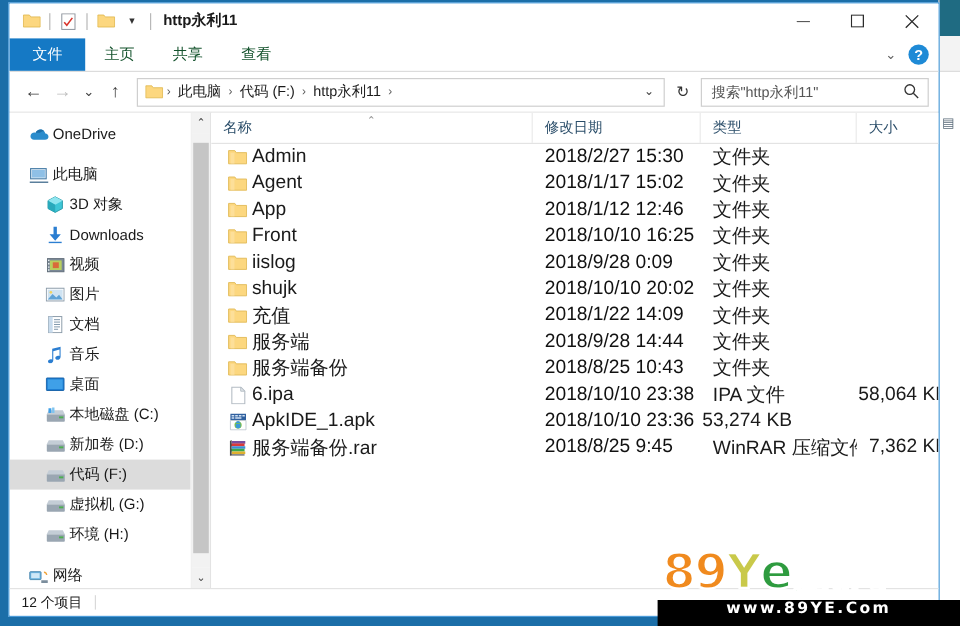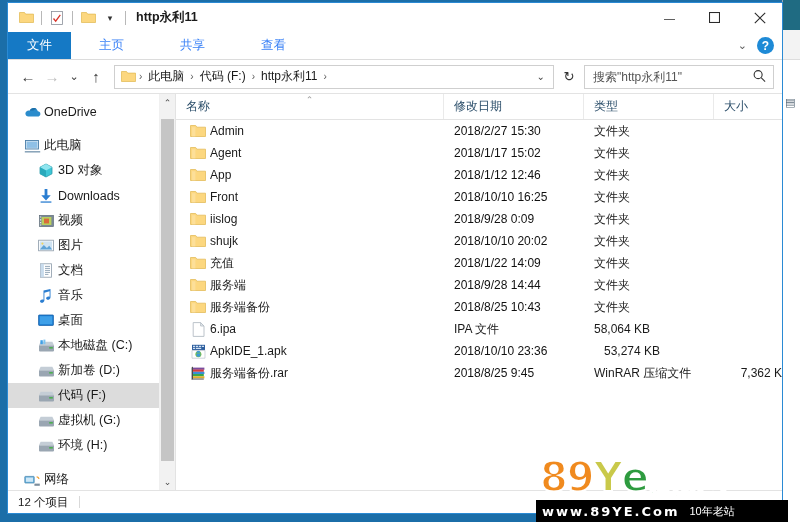--- a/index.html
+++ b/index.html
@@ -50,22 +50,22 @@
     font-size: 13px; color: #2b2b2b;
   }
 
   
   .ribbonbar {
     height: 28px; display: flex; align-items: stretch; flex: none;
     background: #ffffff; border-bottom: 1px solid #dcdcdc;
     position: relative;
   }
   .rtab {
-    padding: 0 28px; display: flex; align-items: center;
-    font-size: 12.5px; color: #3b82f6; white-space: nowrap;
+    padding: 0 16px; display: flex; align-items: center;
+    font-size: 12.5px; color: #14532d; white-space: nowrap;
   }
   .rtab.file { background: #1579c5; color: #ffffff; padding: 0 19px; }
   .ribbon-right { margin-left: auto; display: flex; align-items: center; gap: 6px; padding-right: 8px; }
   .chev { font-size: 11px; color: #5c5c5c; padding: 0 4px; }
   .helpbtn {
     width: 17px; height: 17px; border-radius: 50%;
     background: #1e8ad6; color: #fff; font-size: 12px; font-weight: bold;
     display: flex; align-items: center; justify-content: center;
   }
 
@@ -154,51 +154,51 @@
   .col.c-type { width: 130px; flex: none; }
   .col.c-size { width: 88px; flex: none; }
   .sortcaret {
     position: absolute; left: 50%; top: 1px; transform: translateX(-50%);
     font-size: 9px; color: #999;
   }
   .rows { flex: 1; overflow: hidden; position: relative; }
   .row {
     height: 22px; display: flex; align-items: center; white-space: nowrap;
   }
-  .cell { font-size: 12px; color: #1a1a1a; overflow: hidden; }
+  .cell { font-size: 16px; color: #1a1a1a; overflow: hidden; }
   .cell.name { width: 268px; flex: none; display: flex; align-items: center; padding-left: 10px; }
   .cell.name .fi { width: 24px; flex: none; display: flex; align-items: center; justify-content: center; }
   .cell.date { width: 140px; flex: none; padding-left: 10px; color: #111; }
   .cell.type { width: 130px; flex: none; padding-left: 10px; }
   .cell.size { width: 88px; flex: none; padding-right: 12px; text-align: right; }
 
   
   .statusbar {
     height: 23px; flex: none; display: flex; align-items: center;
     border-top: 1px solid #e3e3e3; background: #ffffff;
     padding-left: 10px; font-size: 11.5px; color: #1a1a1a;
   }
   .statusbar .divider { width: 1px; height: 12px; background: #d9d9d9; margin: 0 10px; }
 
   
   #watermark {
-    position: absolute; right: 12px; bottom: 0; width: 252px; height: 68px;
+    position: absolute; right: 0; bottom: 0; width: 252px; height: 68px;
     pointer-events: none;
   }
   #watermark .wmtop {
     height: 46px; display: flex; align-items: center; padding-left: 4px;
     font-family: "DejaVu Sans", sans-serif; font-weight: bold; font-size: 40px;
     letter-spacing: -1px; line-height: 1;
   }
   #watermark .o1 { color: #f08a1e; -webkit-text-stroke: 2px #fff; }
   #watermark .g1 { color: #2e9b3f; -webkit-text-stroke: 2px #fff; }
   #watermark .y1 { color: #c9c94a; -webkit-text-stroke: 2px #fff; }
   #watermark .wmbar {
     height: 22px; background: #000; display: flex; align-items: center;
-    padding: 0 6px; gap: 10px;
+    padding: 0 6px; gap: 10px; flex-direction: column;
   }
   #watermark .wmurl {
     color: #fff; font-size: 13px; font-weight: bold; letter-spacing: 2px;
     font-family: "DejaVu Sans", sans-serif;
   }
   #watermark .wmtag { color: #fff; font-size: 11px; }
 </style>
 </head>
 <body>
 
@@ -608,20 +608,21 @@
             <div class="row">
               <div class="cell name">
                 <span class="fi">
                   <svg width="13" height="15" viewBox="0 0 13 15">
                     <path d="M1.2 0.6h7.4l3.4 3.4v10.4H1.2z" fill="#fff" stroke="#b4bcc4" stroke-width="0.9"></path>
                     <path d="M8.6 0.6v3.4h3.4z" fill="#e4e8ec" stroke="#b4bcc4" stroke-width="0.8"></path>
                   </svg>
                 </span>
                 <span>6.ipa</span>
               </div>
+              <div class="cell date">2018/10/10 23:38</div>
               <div class="cell type">IPA 文件</div>
               <div class="cell size">58,064 KB</div>
             </div>
             <div class="row">
               <div class="cell name">
                 <span class="fi">
                   <svg width="15" height="15" viewBox="0 0 15 15">
                     <rect x="1" y="0.8" width="13" height="5.4" fill="#2f5f9e"></rect>
                     <path d="M2 1.8h2.2v1.2H2zM5 1.8h2.2v1.2H5zM8 1.8h2.2v1.2H8zM11 1.8h2v1.2h-2zM2 3.8h2.2v1.2H2zM5 3.8h5.2v1.2H5z" fill="#cfe0f2"></path>
                     <path d="M1 6.4h13v7.8H1z" fill="#fff" stroke="#b9c2cb" stroke-width="0.7"></path>

